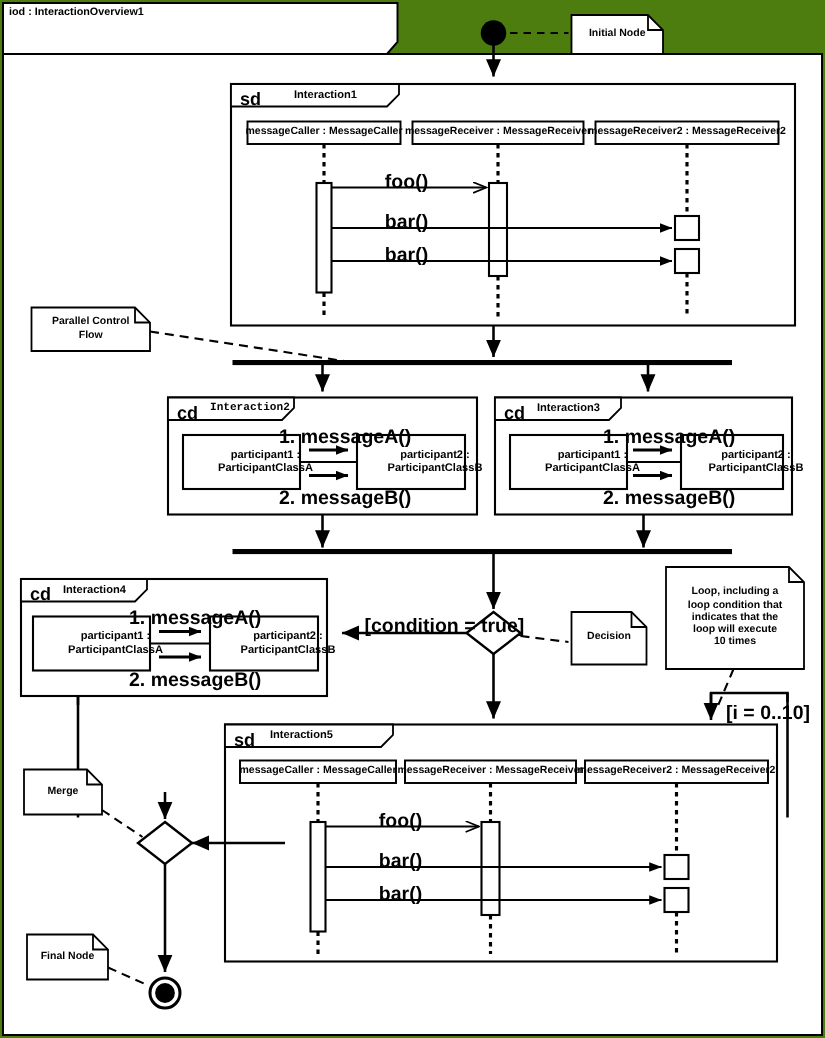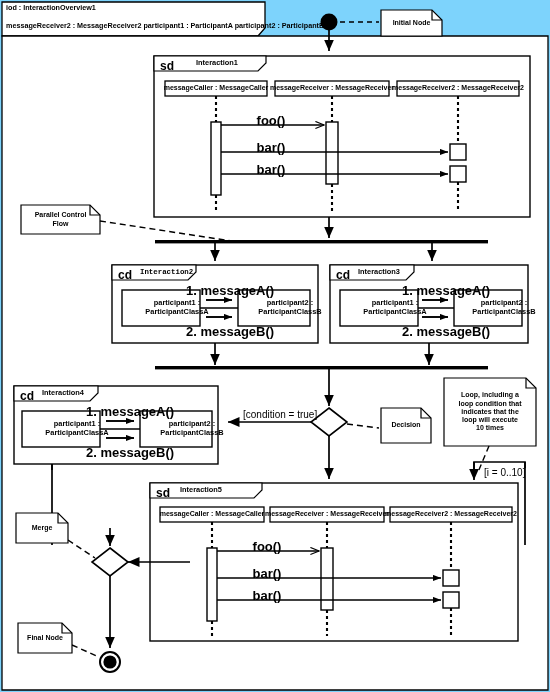--- a/index.html
+++ b/index.html
@@ -1,28 +1,28 @@
 <!DOCTYPE html>
 <html><head>
 <meta charset="utf-8">
 <style>
   html,body{margin:0;padding:0;background:#ffffff;}
   body{font-family:"Liberation Sans",sans-serif;}
-  #stage{position:relative;width:550px;height:692px;background:#7dd3fc;overflow:hidden;}
+  #stage{position:relative;width:550px;height:692px;background:#4d7c0f;overflow:hidden;}
   #stage svg{position:absolute;left:0;top:0;}
   .txt{position:absolute;font-family:"Liberation Sans",sans-serif;color:#000;
        line-height:1.18;white-space:pre;}
   .hdr{font-size:7.2px;font-weight:bold;left:6px;}
   .frmlbl{font-size:12px;font-weight:bold;}
   .frmname{font-size:7.4px;font-weight:bold;}
   .lifelbl{font-size:7px;font-weight:bold;text-align:center;width:100%;}
   .msg{font-size:13px;font-weight:bold;text-align:center;}
   .note{font-size:7px;font-weight:bold;text-align:center;}
   .part{font-size:7.4px;font-weight:bold;text-align:center;width:100%;padding-left:16px;}
-  .guard{font-size:10px;font-weight:normal;}
+  .guard{font-size:13px;font-weight:bold;}
   .ctr{display:flex;align-items:center;justify-content:center;}
 </style>
 </head>
 <body>
 
 <div id="stage">
 
   <svg width="550" height="692" viewBox="0 0 550 692">
     <defs>
       <marker id="ah" markerWidth="9" markerHeight="9" refX="8.2" refY="3.2" orient="auto" markerUnits="userSpaceOnUse">
@@ -257,21 +257,20 @@
     <g>
       <line x1="72" y1="645" x2="99" y2="657" stroke="#000" stroke-width="1.4" stroke-dasharray="6,4"></line>
     </g>
     <g>
       <path d="M18,623 L62,623 L72,633 L72,653 L18,653 Z" fill="#fff" stroke="#000" stroke-width="1.2"></path>
       <path d="M62,623 L62,633 L72,633" fill="none" stroke="#000" stroke-width="1.2"></path>
     </g>
   </svg>
 
   <div class="txt hdr" style="top:4px;">iod : InteractionOverview1</div>
-  <div class="txt hdr" style="top:22px;">messageReceiver2 : MessageReceiver2 participant1 : ParticipantA participant2 : ParticipantB</div>
 
   <div class="txt note ctr" style="left:381px;top:10px;width:61px;height:26px;">Initial Node</div>
 
   <div class="txt frmlbl" style="left:160px;top:59px;">sd</div>
   <div class="txt frmname" style="left:196px;top:59px;">Interaction1</div>
 
   <div class="txt lifelbl ctr" style="left:165px;top:81px;width:102px;height:15px;">messageCaller : MessageCaller</div>
   <div class="txt lifelbl ctr" style="left:275px;top:81px;width:114px;height:15px;">messageReceiver : MessageReceiver</div>
   <div class="txt lifelbl ctr" style="left:397px;top:81px;width:122px;height:15px;">messageReceiver2 : MessageReceiver2</div>
 

